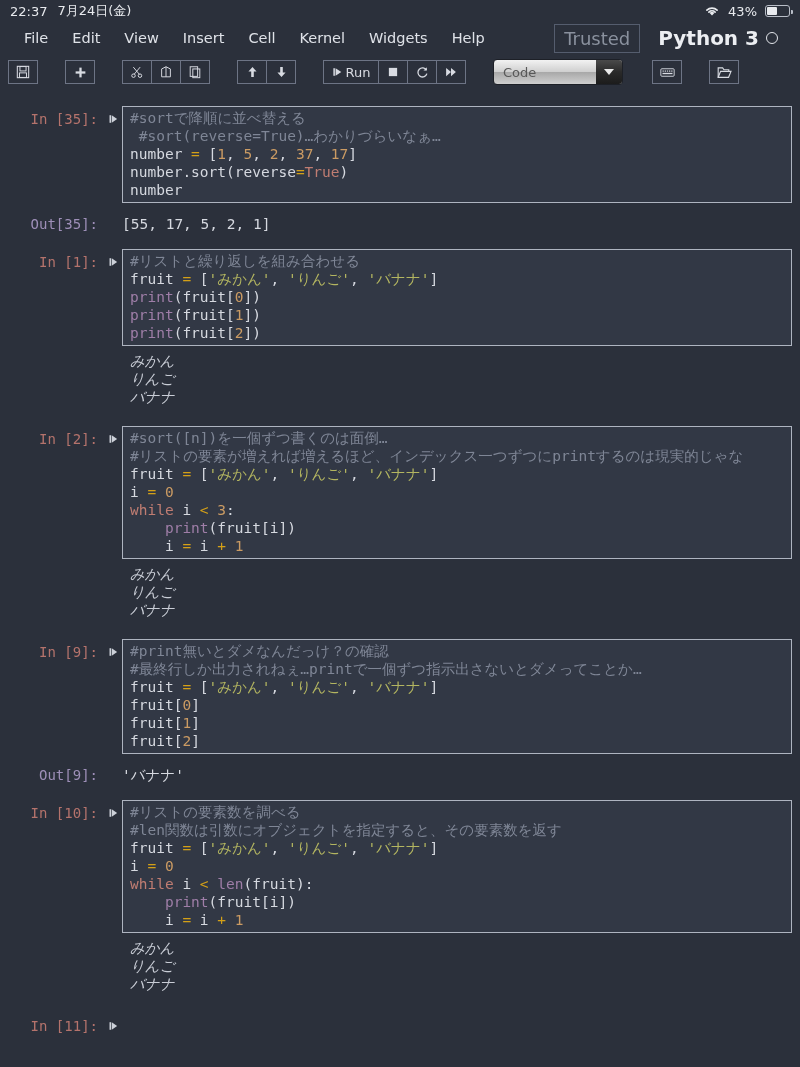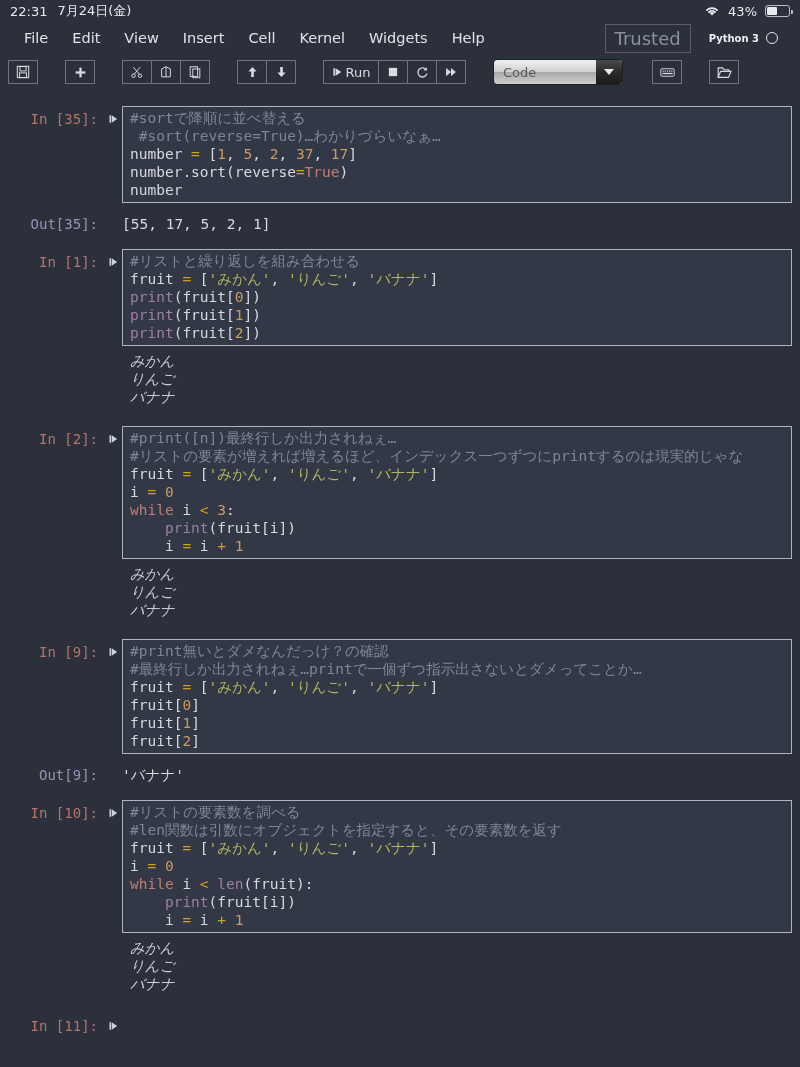--- a/index.html
+++ b/index.html
@@ -54,21 +54,21 @@
   }
   #menu-bar .spacer { flex: 1; }
   .trusted-box {
     border: 1px solid #555d6e;
     color: #8a919e;
     font-size: 18px;
     padding: 3px 9px;
     margin-right: 18px;
   }
   .kernel-name {
-    font-weight: bold; font-size: 10px; color: #eceef2;
+    font-weight: bold; font-size: 20px; color: #eceef2;
     margin-right: 7px;
   }
   .kernel-circle {
     width: 12px; height: 12px; border-radius: 50%;
     border: 1.6px solid #e3e6eb; display: inline-block;
     margin-right: 10px;
   }
 
   
   #toolbar {
@@ -200,21 +200,21 @@
   .k  { color: #c07d72; }        
   .b  { color: #9f7ea8; }        
   .op { color: #d4a017; }        
   .p  { color: #d6d9e0; }        
 </style>
 </head>
 <body>
 
 <div id="status-bar">
   <div class="sb-left">
-    <span>22:31</span>
+    <span>22:37</span>
     <span>7月24日(金)</span>
   </div>
   <div class="sb-right">
     <span class="wifi-ico">
       <svg width="16" height="12" viewBox="0 0 16 12">
         <path d="M8 10.6 L5.6 7.9 a3.6 3.6 0 0 1 4.8 0 Z" fill="#e8eaee"></path>
         <path d="M2.9 5.2 a7.3 7.3 0 0 1 10.2 0" stroke="#e8eaee" stroke-width="1.7" fill="none" stroke-linecap="round"></path>
         <path d="M4.9 7.2 a4.5 4.5 0 0 1 6.2 0" stroke="#e8eaee" stroke-width="1.7" fill="none" stroke-linecap="round"></path>
       </svg>
     </span>
@@ -397,21 +397,21 @@
 バナナ</div>
     </div>
     <div class="cell-gap"></div>
     <div class="cell">
       <div class="prompt">In [2]:</div>
       <div class="runmark"><svg width="11" height="12" viewBox="0 0 16 16">
           <rect x="2.2" y="2.5" width="2.2" height="11" fill="#cdd1d9"></rect>
           <path d="M5.4 2.5 L13.3 8 L5.4 13.5 Z" fill="#cdd1d9"></path>
         </svg></div>
       <div class="input-area">
-        <div class="code"><span class="c">#print([n])最終行しか出力されねぇ…</span></div>
+        <div class="code"><span class="c">#sort([n])を一個ずつ書くのは面倒…</span></div>
         <div class="code"><span class="c">#リストの要素が増えれば増えるほど、インデックス一つずつにprintするのは現実的じゃな</span></div>
         <div class="code"><span class="p">fruit </span><span class="op">=</span><span class="p"> [</span><span class="s">'みかん'</span><span class="p">, </span><span class="s">'りんご'</span><span class="p">, </span><span class="s">'バナナ'</span><span class="p">]</span></div>
         <div class="code"><span class="p">i </span><span class="op">=</span><span class="p"> </span><span class="n">0</span></div>
         <div class="code"><span class="k">while</span><span class="p"> i </span><span class="op">&lt;</span><span class="p"> </span><span class="n">3</span><span class="p">:</span></div>
         <div class="code"><span class="p">    </span><span class="b">print</span><span class="p">(fruit[i])</span></div>
         <div class="code"><span class="p">    i </span><span class="op">=</span><span class="p"> i </span><span class="op">+</span><span class="p"> </span><span class="n">1</span></div>
       </div>
     </div>
     <div class="cell stream-out">
       <div class="prompt blank">.</div>

